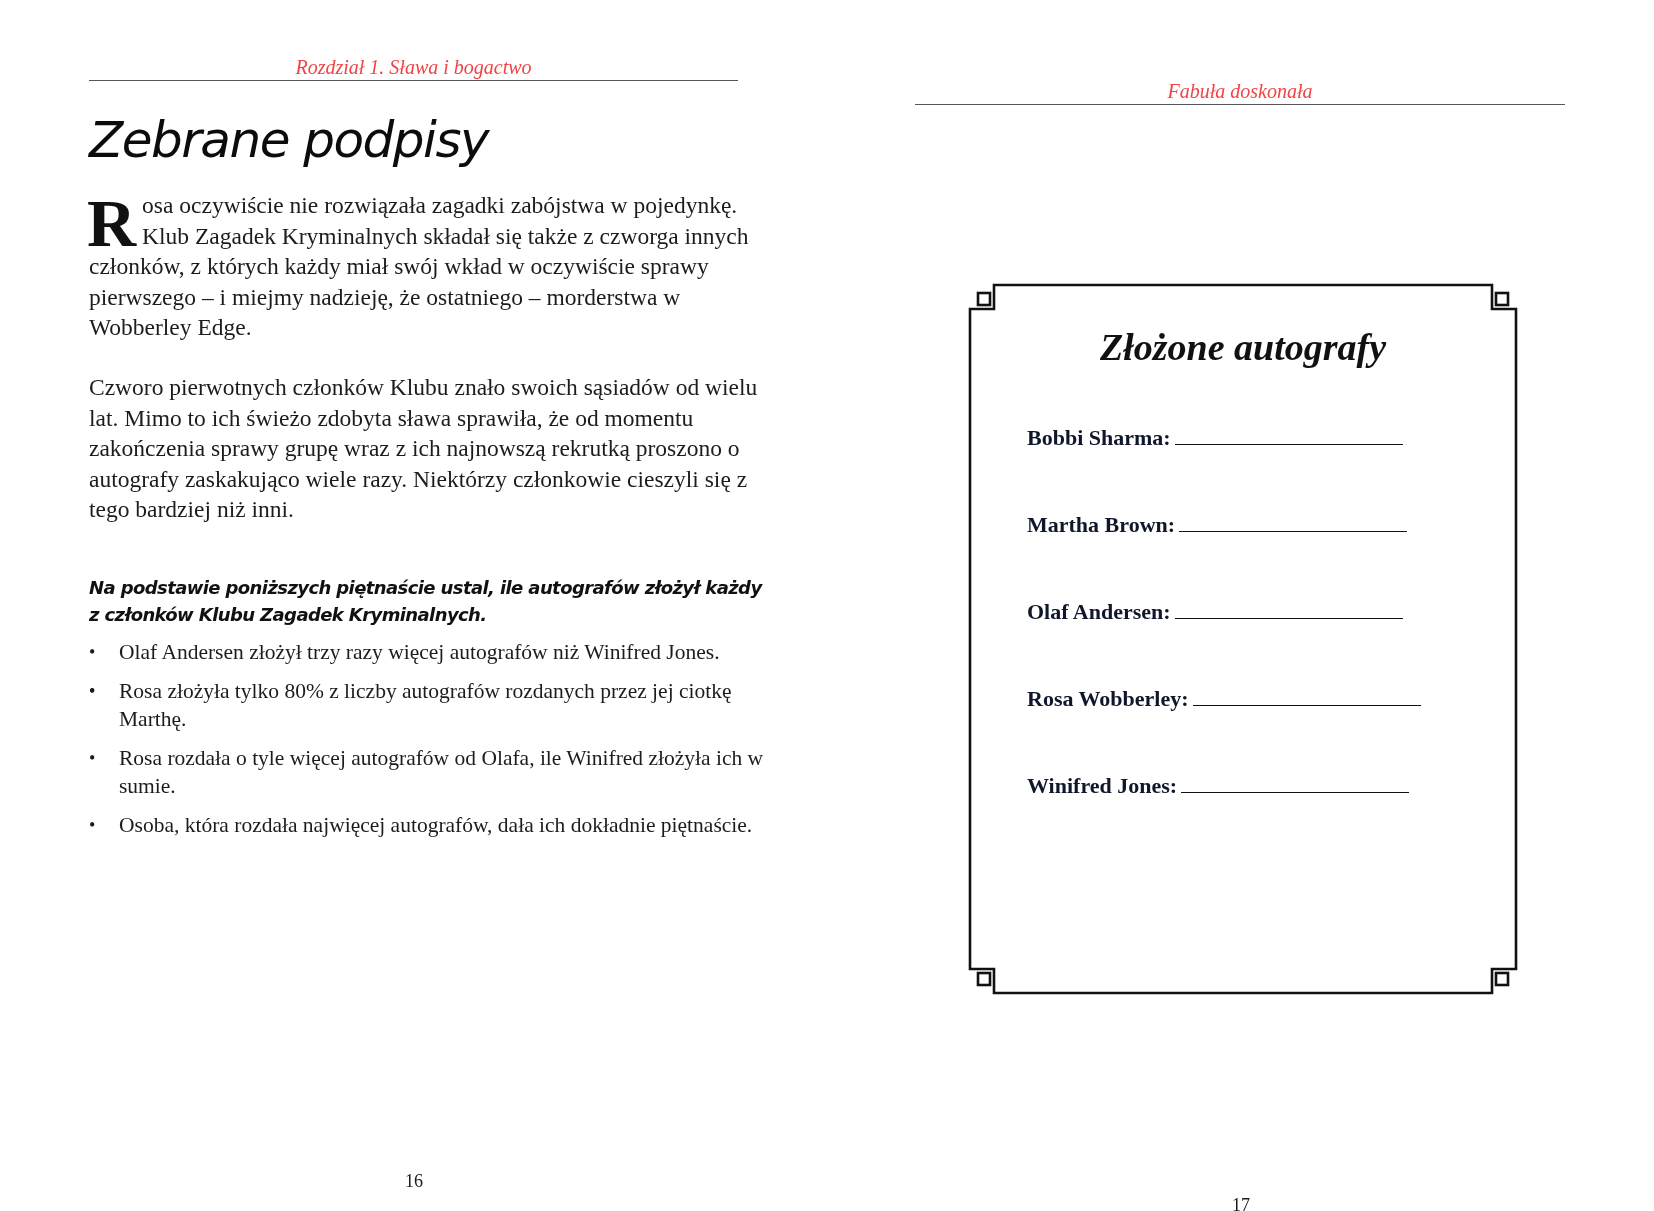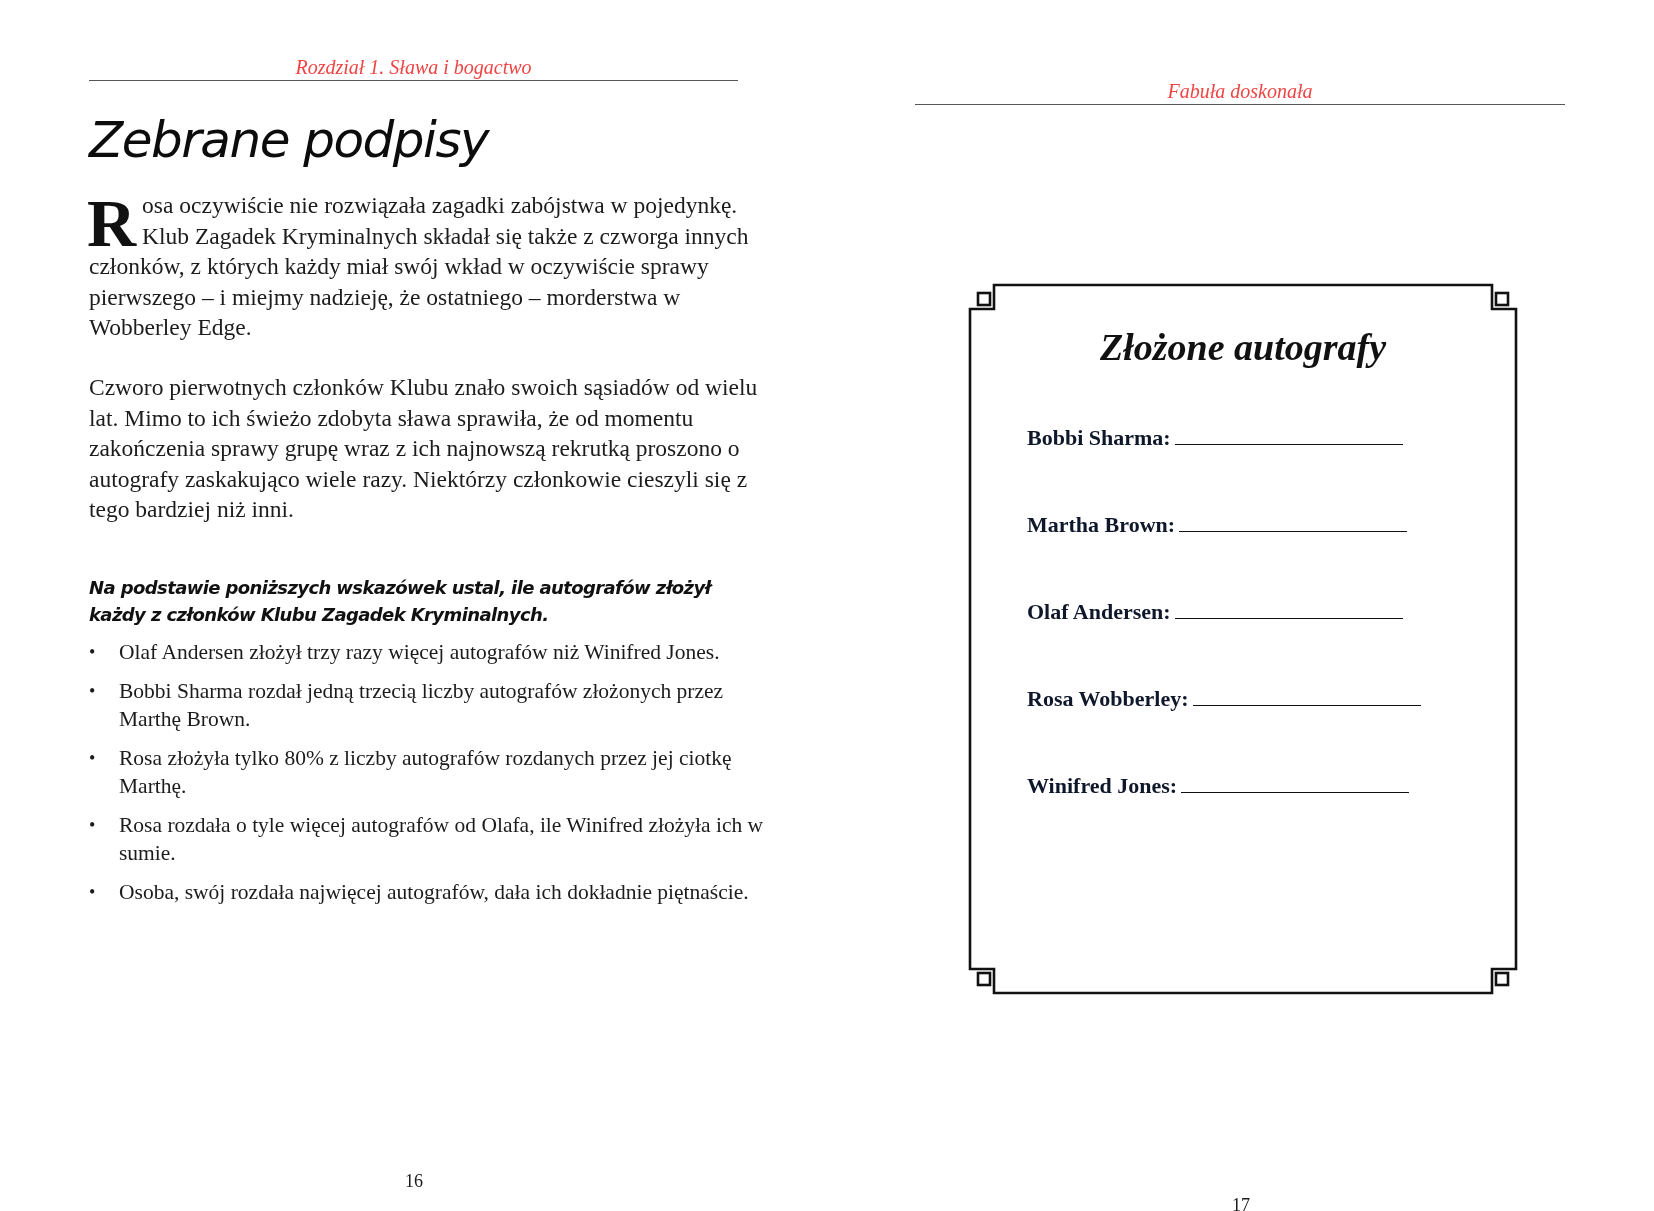--- a/index.html
+++ b/index.html
@@ -41,28 +41,28 @@
 
   <h1 class="chapter-title">Zebrane podpisy</h1>
 
   <div class="body-text p1">
     <span class="dropcap">R</span>
     <span>osa oczywiście nie rozwiązała zagadki zabójstwa w pojedynkę. Klub Zagadek Kryminalnych składał się także z czworga innych członków, z których każdy miał swój wkład w oczywiście sprawy pierwszego – i miejmy nadzieję, że ostatniego – morderstwa w Wobberley Edge.</span>
   </div>
 
   <div class="body-text p2">Czworo pierwotnych członków Klubu znało swoich sąsiadów od wielu lat. Mimo to ich świeżo zdobyta sława sprawiła, że od momentu zakończenia sprawy grupę wraz z ich najnowszą rekrutką proszono o autografy zaskakująco wiele razy. Niektórzy członkowie cieszyli się z tego bardziej niż inni.</div>
 
-  <div class="instruction">Na podstawie poniższych wskazówek ustal, ile autografów złożył każdy z członków Klubu Zagadek Kryminalnych.</div>
+  <div class="instruction">Na podstawie poniższych piętnaście ustal, ile autografów złożył każdy z członków Klubu Zagadek Kryminalnych.</div>
 
   <ul class="clues">
     <li class="clue"><span class="bullet">•</span><span>Olaf Andersen złożył trzy razy więcej autografów niż Winifred Jones.</span></li>
-    <li class="clue"><span class="bullet">•</span><span>Bobbi Sharma rozdał jedną trzecią liczby autografów złożonych przez Marthę Brown.</span></li>
+    <li class="clue"><span class="bullet">•</span></li>
     <li class="clue"><span class="bullet">•</span><span>Rosa złożyła tylko 80% z liczby autografów rozdanych przez jej ciotkę Marthę.</span></li>
     <li class="clue"><span class="bullet">•</span><span>Rosa rozdała o tyle więcej autografów od Olafa, ile Winifred złożyła ich w sumie.</span></li>
-    <li class="clue"><span class="bullet">•</span><span>Osoba, swój rozdała najwięcej autografów, dała ich dokładnie piętnaście.</span></li>
+    <li class="clue"><span class="bullet">•</span><span>Osoba, która rozdała najwięcej autografów, dała ich dokładnie piętnaście.</span></li>
   </ul>
 
   <div class="page-number" style="left:405px;">16</div>
 </div>
 
 <div class="page page-right">
   <div class="running-head" style="left:88px; width:650px;">Fabuła doskonała</div>
   <div class="head-rule" style="left:88px; width:650px;"></div>
 
   <div class="frame">

